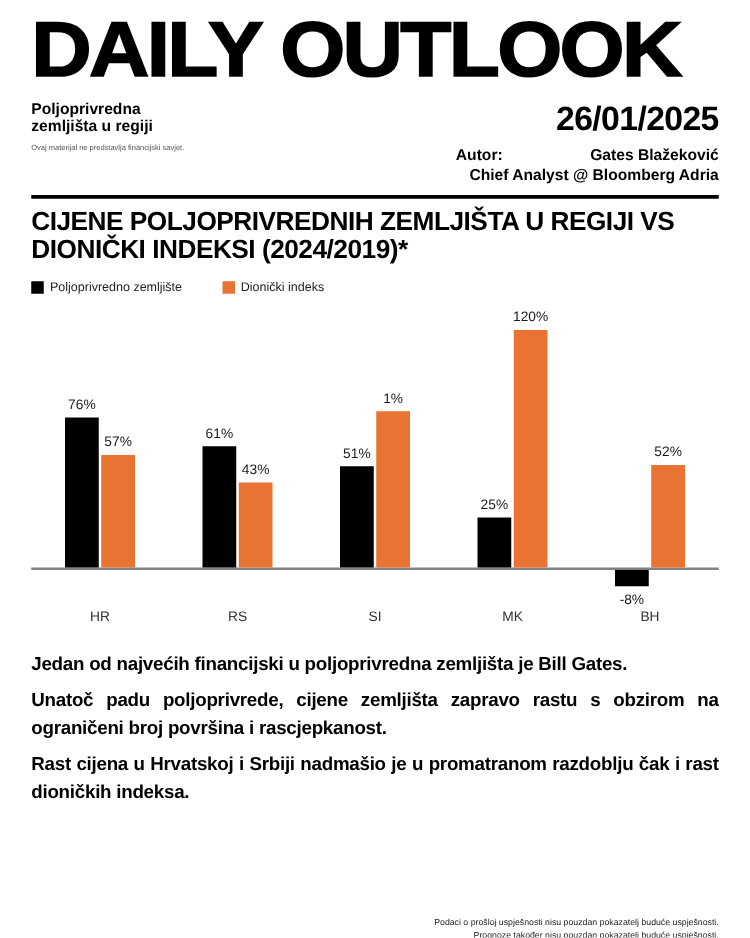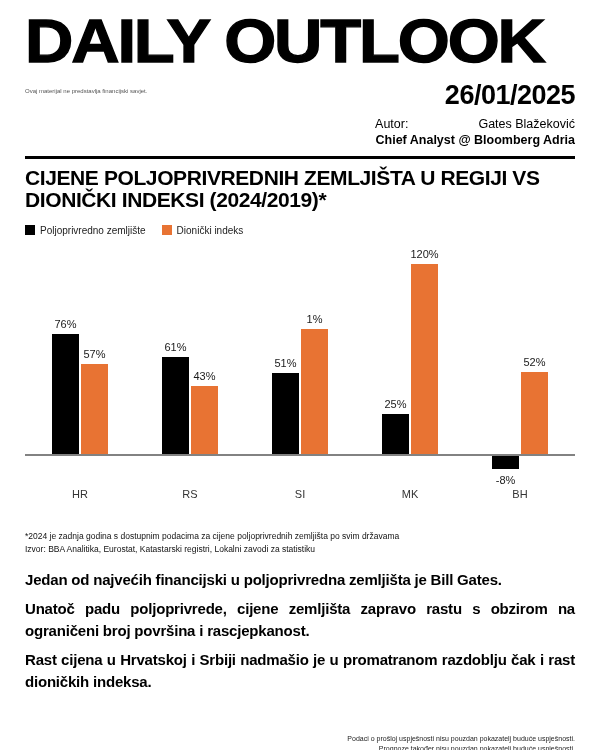--- a/index.html
+++ b/index.html
@@ -11,29 +11,29 @@
   .masthead-title { margin-top:12px; font-size:62px; font-weight:900; line-height:58px;
                     letter-spacing:-2px; white-space:nowrap; transform:scaleX(1.08);
                     transform-origin:left center; -webkit-text-stroke:1.3px #000; }
   .meta { display:flex; justify-content:space-between; margin-top:10px; }
   .subtitle { font-size:12.5px; font-weight:bold; line-height:14px; }
   .brand { font-size:27px; font-weight:600; letter-spacing:-0.5px; margin-top:5px; }
   .tiny-disclaimer { font-size:6px; color:#555; margin-top:8px; }
   .meta-right { text-align:right;margin-left:43px; }
   .date { font-size:27px; font-weight:900; letter-spacing:-0.5px; }
   .author-row { display:flex; gap:70px; margin-top:6px;
-                font-size:12.5px; font-weight:normal; }
+                font-size:12.5px; font-weight:bold; }
   .author-title { font-size:12.5px; font-weight:bold; margin-top:2px; }
 
   .divider { height:2.5px; background:#000; margin-top:9px; }
 
   
   .chart-title { margin-top:8px; font-size:21px; font-weight:800; line-height:22px;
                  letter-spacing:-0.4px; }
-  .legend { display:flex; gap:16px; margin-top:14px; align-items:center; }
+  .legend { display:flex; gap:32px; margin-top:14px; align-items:center; }
   .legend-item { display:flex; align-items:center; gap:5px; font-size:10px; color:#222; }
   .legend-swatch { width:10px; height:10px; display:inline-block; }
 
   .chart { position:relative; height:268px; margin-top:4px; }
   .axis-line { position:absolute; left:0; right:0; top:214px; height:2px; background:#828282; }
   .slot { position:absolute; top:0; width:110px; height:268px; }
   .bar { position:absolute; }
   .val-label { position:absolute; transform:translateX(-50%); font-size:11px; color:#1a1a1a;
                white-space:nowrap; }
   .cat-label { position:absolute; left:55px; top:248px; transform:translateX(-50%);
@@ -51,20 +51,24 @@
 </style>
 </head>
 <body>
 
 <div class="page">
 
   <div class="masthead-title">DAILY OUTLOOK</div>
 
   <div class="meta">
     <div class="meta-left">
+      <div class="subtitle">
+        <div>Poljoprivredna</div>
+        <div>zemljišta u regiji</div>
+      </div>
       <div class="tiny-disclaimer">Ovaj materijal ne predstavlja financijski savjet.</div>
     </div>
     <div class="meta-right">
       <div class="date">26/01/2025</div>
       <div class="author-row">
         <span>Autor:</span>
         <span>Gates Blažeković</span>
       </div>
       <div class="author-title">Chief Analyst @ Bloomberg Adria</div>
     </div>
@@ -120,24 +124,20 @@
       </div>
       <div class="slot" style="left: 440px;">
         <div class="bar" style="left: 27px; width: 27px; height: 13px; background: rgb(0, 0, 0); top: 216px;"></div>
         <div class="val-label" style="left: 40.5px; top: 234px;">-8%</div>
         <div class="bar" style="left: 56px; width: 27px; height: 82px; background: rgb(232, 115, 51); top: 132px;"></div>
         <div class="val-label" style="left: 69.5px; top: 116px;">52%</div>
         <div class="cat-label">BH</div>
       </div>
     </div>
 
-  <div class="footnotes">
-    <div>*2024 je zadnja godina s dostupnim podacima za cijene poljoprivrednih zemljišta po svim državama</div>
-    <div>Izvor: BBA Analitika, Eurostat, Katastarski registri, Lokalni zavodi za statistiku</div>
-  </div>
 
   <div class="copy">
     <p>Jedan od najvećih financijski u poljoprivredna zemljišta je Bill Gates.</p>
     <p>Unatoč padu poljoprivrede, cijene zemljišta zapravo rastu s obzirom na ograničeni broj površina i rascjepkanost.</p>
     <p>Rast cijena u Hrvatskoj i Srbiji nadmašio je u promatranom razdoblju čak i rast dioničkih indeksa.</p>
   </div>
 
   <div class="bottom-disclaimer">
     <div>Podaci o prošloj uspješnosti nisu pouzdan pokazatelj buduće uspješnosti.</div>
     <div>Prognoze također nisu pouzdan pokazatelj buduće uspješnosti.</div>

